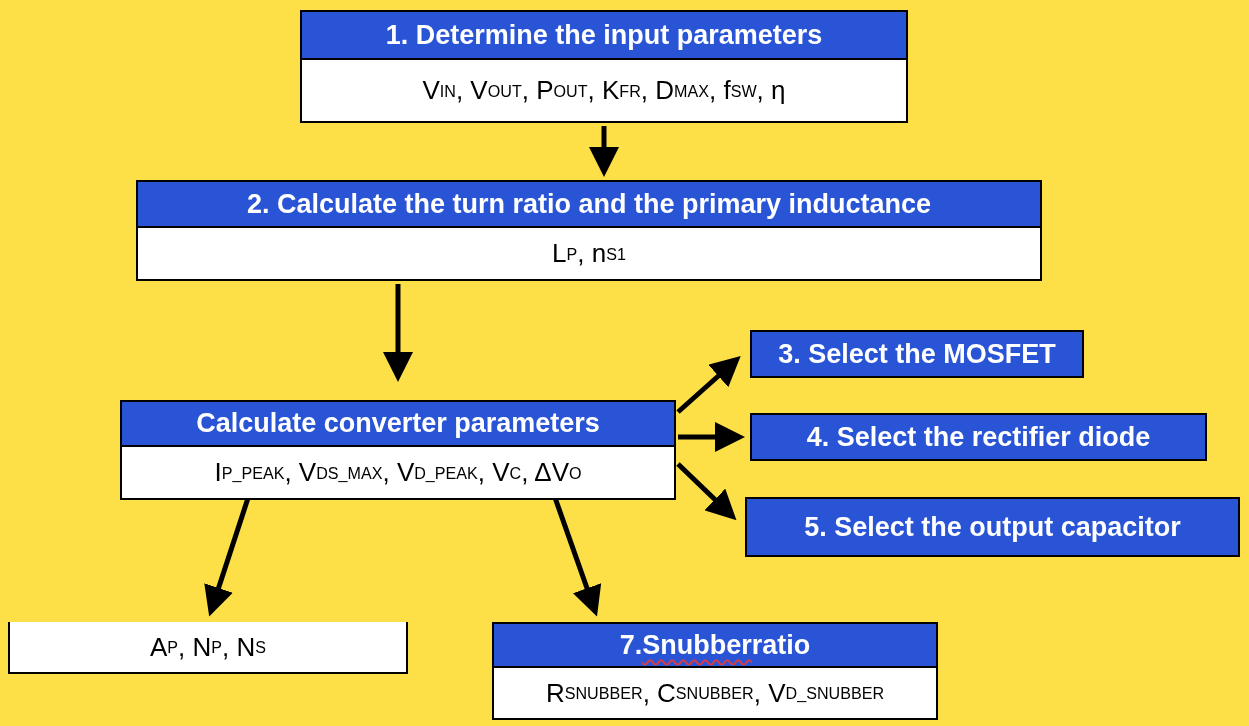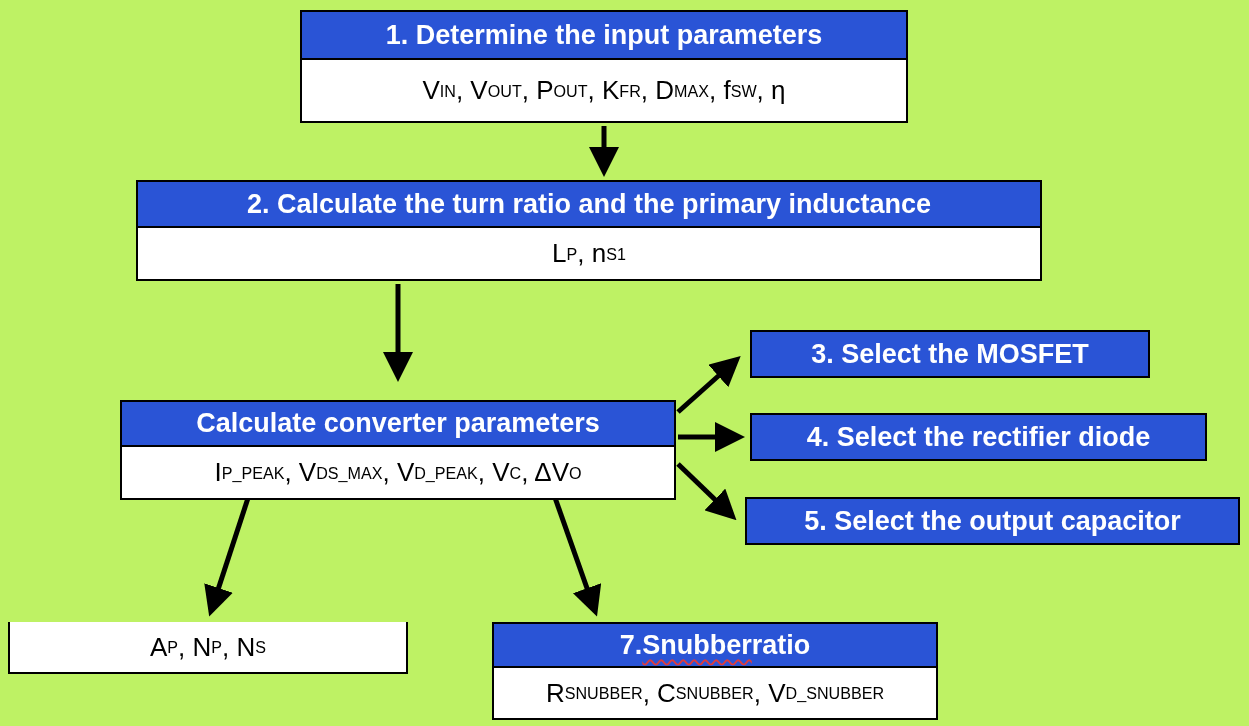--- a/index.html
+++ b/index.html
@@ -3,21 +3,21 @@
 <meta charset="utf-8">
 <style>
   * { margin: 0; padding: 0; box-sizing: border-box; }
   html, body { background: #ffffff; }
   body { font-family: "Liberation Sans", "DejaVu Sans", sans-serif; }
 
   .canvas {
     position: relative;
     width: 1249px;
     height: 726px;
-    background: #bef264;
+    background: #fde047;
     overflow: hidden;
   }
 
   .arrows {
     position: absolute;
     left: 0; top: 0;
     width: 1249px; height: 726px;
     z-index: 0;
   }
 
@@ -67,23 +67,23 @@
   #box1 .bdy { height: 63px; }
 
   #box2  { left: 136px; top: 180px; width: 906px; }
   #box2 .hdr { height: 48px; }
   #box2 .bdy { height: 53px; }
 
   #box3c { left: 120px; top: 400px; width: 556px; }
   #box3c .hdr { height: 47px; }
   #box3c .bdy { height: 53px; }
 
-  #boxM  { left: 750px; top: 330px; width: 400px; height: 48px; }
+  #boxM  { left: 750px; top: 330px; width: 334px; height: 48px; }
   #boxD  { left: 750px; top: 413px; width: 457px; height: 48px; }
-  #boxC  { left: 745px; top: 497px; width: 495px; height: 48px; }
+  #boxC  { left: 745px; top: 497px; width: 495px; height: 60px; }
 
   #box6  { left: 8px;   top: 622px; width: 400px; }
   #box6 .hdr { height: 46px; }
   #box6 .bdy { height: 52px; }
 
   #box7  { left: 492px; top: 622px; width: 446px; }
   #box7 .hdr { height: 46px; }
   #box7 .bdy { height: 52px; }
 </style>
 </head>

